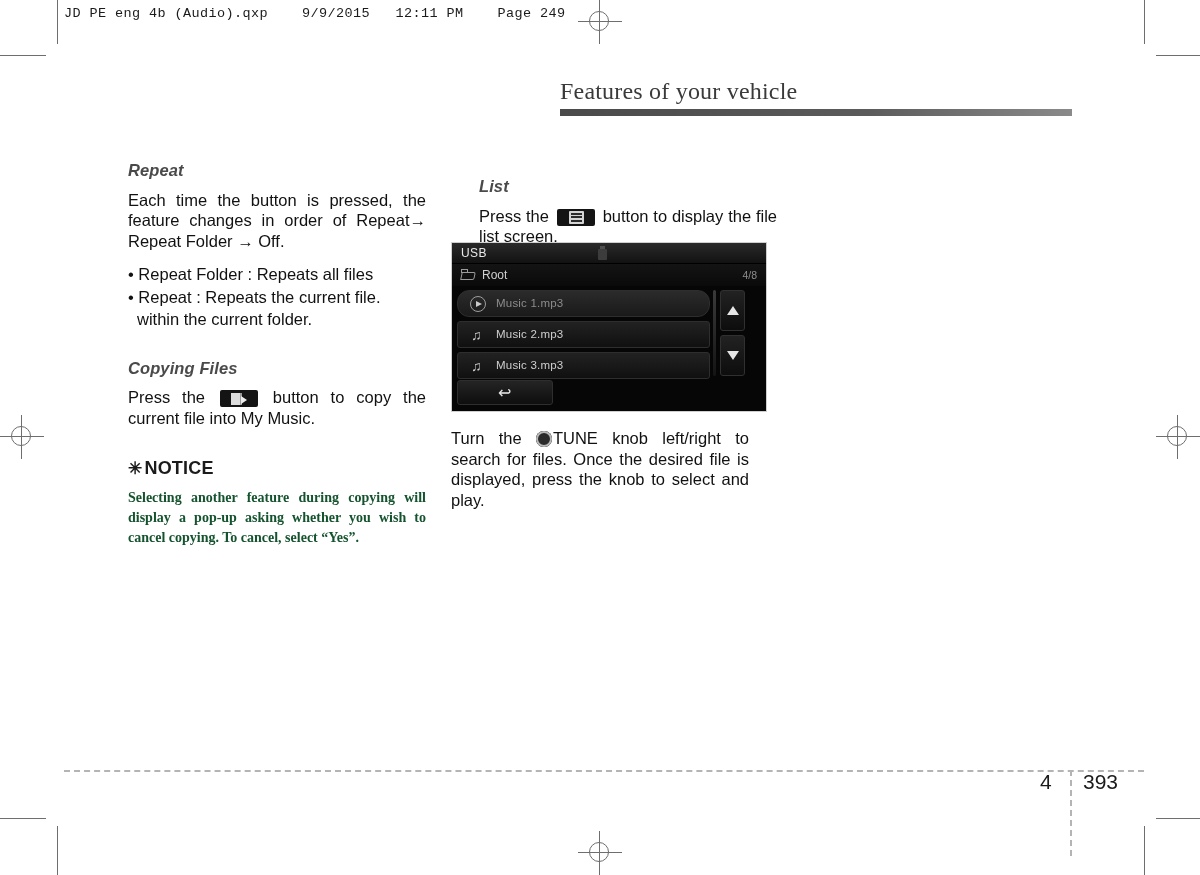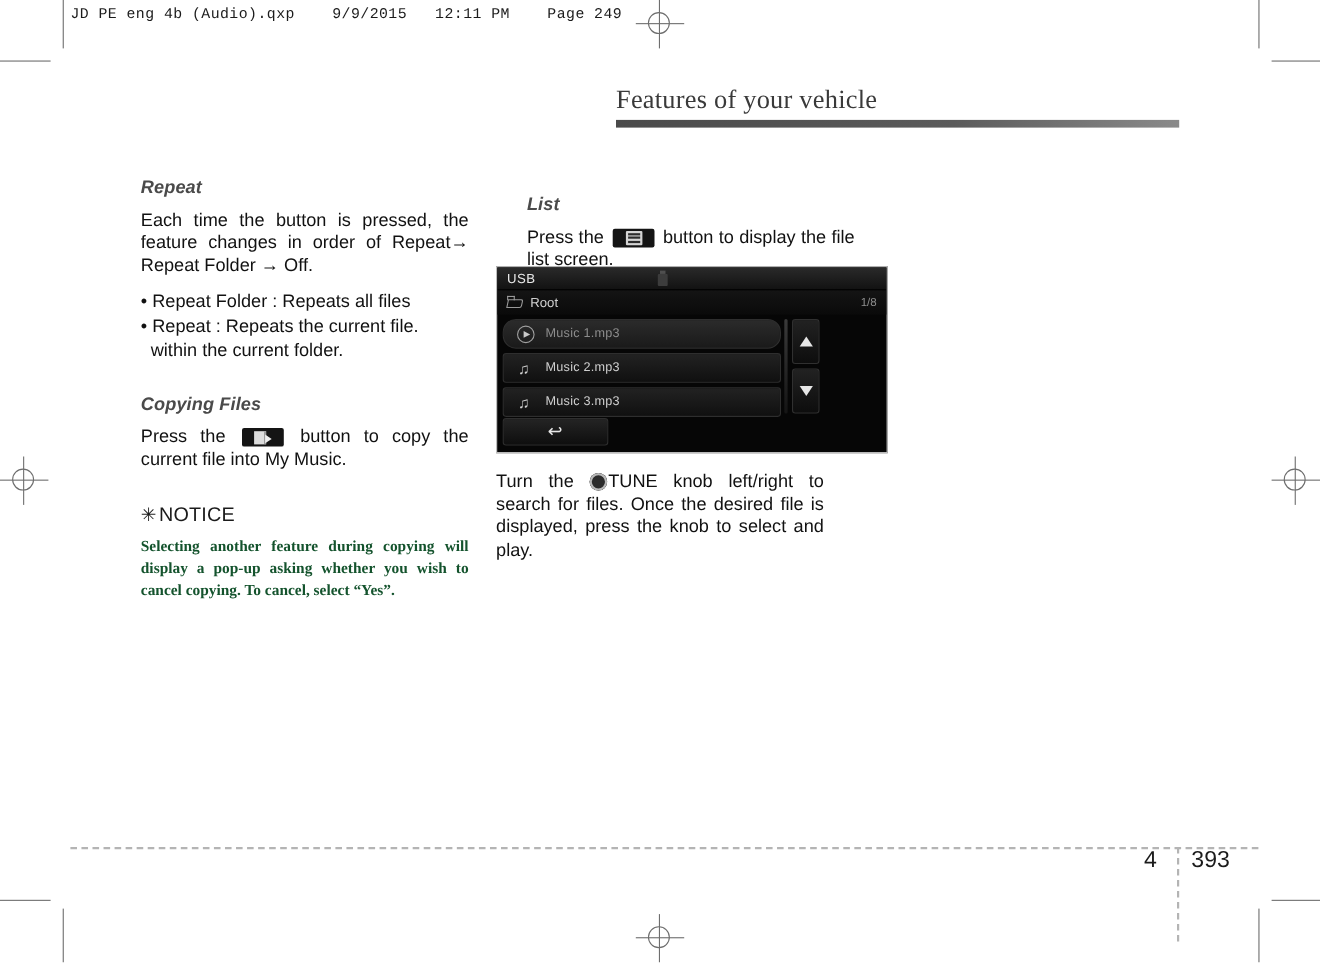--- a/index.html
+++ b/index.html
@@ -178,40 +178,40 @@
     border-radius: 50%;
     background: #2c2c2c;
     box-shadow: inset 0 0 0 2px #b9b9b9, inset 0 0 0 3px #2c2c2c;
     margin-right: 1px;
   }
 
   
   .notice-head {
     margin: 30px 0 8px 0;
     font-size: 18px;
-    font-weight: normal;
+    font-weight: bold;
     color: #1b1b1b;
     letter-spacing: 0.2px;
   }
   .notice-head .star { font-size: 17px; margin-right: 2px; }
   .notice-body {
     font-family: "Liberation Serif", serif;
     font-weight: bold;
     font-size: 14px;
     line-height: 20px;
     color: #14532d;
     text-align: justify;
     margin: 0;
   }
 
   
   .screen {
     position: absolute;
     left: 451px; top: 242px;
-    width: 356px; height: 170px;
+    width: 316px; height: 170px;
     background: #060606;
     border: 1px solid #cfcfcf;
     box-sizing: border-box;
     font-size: 11px;
     color: #d8d8d8;
     overflow: hidden;
   }
   .screen-top {
     position: absolute;
     left: 0; top: 0; right: 0;
@@ -485,21 +485,21 @@
     <div class="cap"></div>
     <div class="body"></div>
   </div>
 
   <div class="crumb">
     <div class="folder">
       <div class="f2"></div>
       <div class="f1"></div>
     </div>
     <div class="label">Root</div>
-    <div class="count">1/8</div>
+    <div class="count">4/8</div>
   </div>
 
   <div class="rows">
     <div class="row playing">
       <span class="ic-play"></span>
       <span class="rlabel">Music 1.mp3</span>
     </div>
     <div class="row">
       <span class="ic-note">♫</span>
       <span class="rlabel">Music 2.mp3</span>

